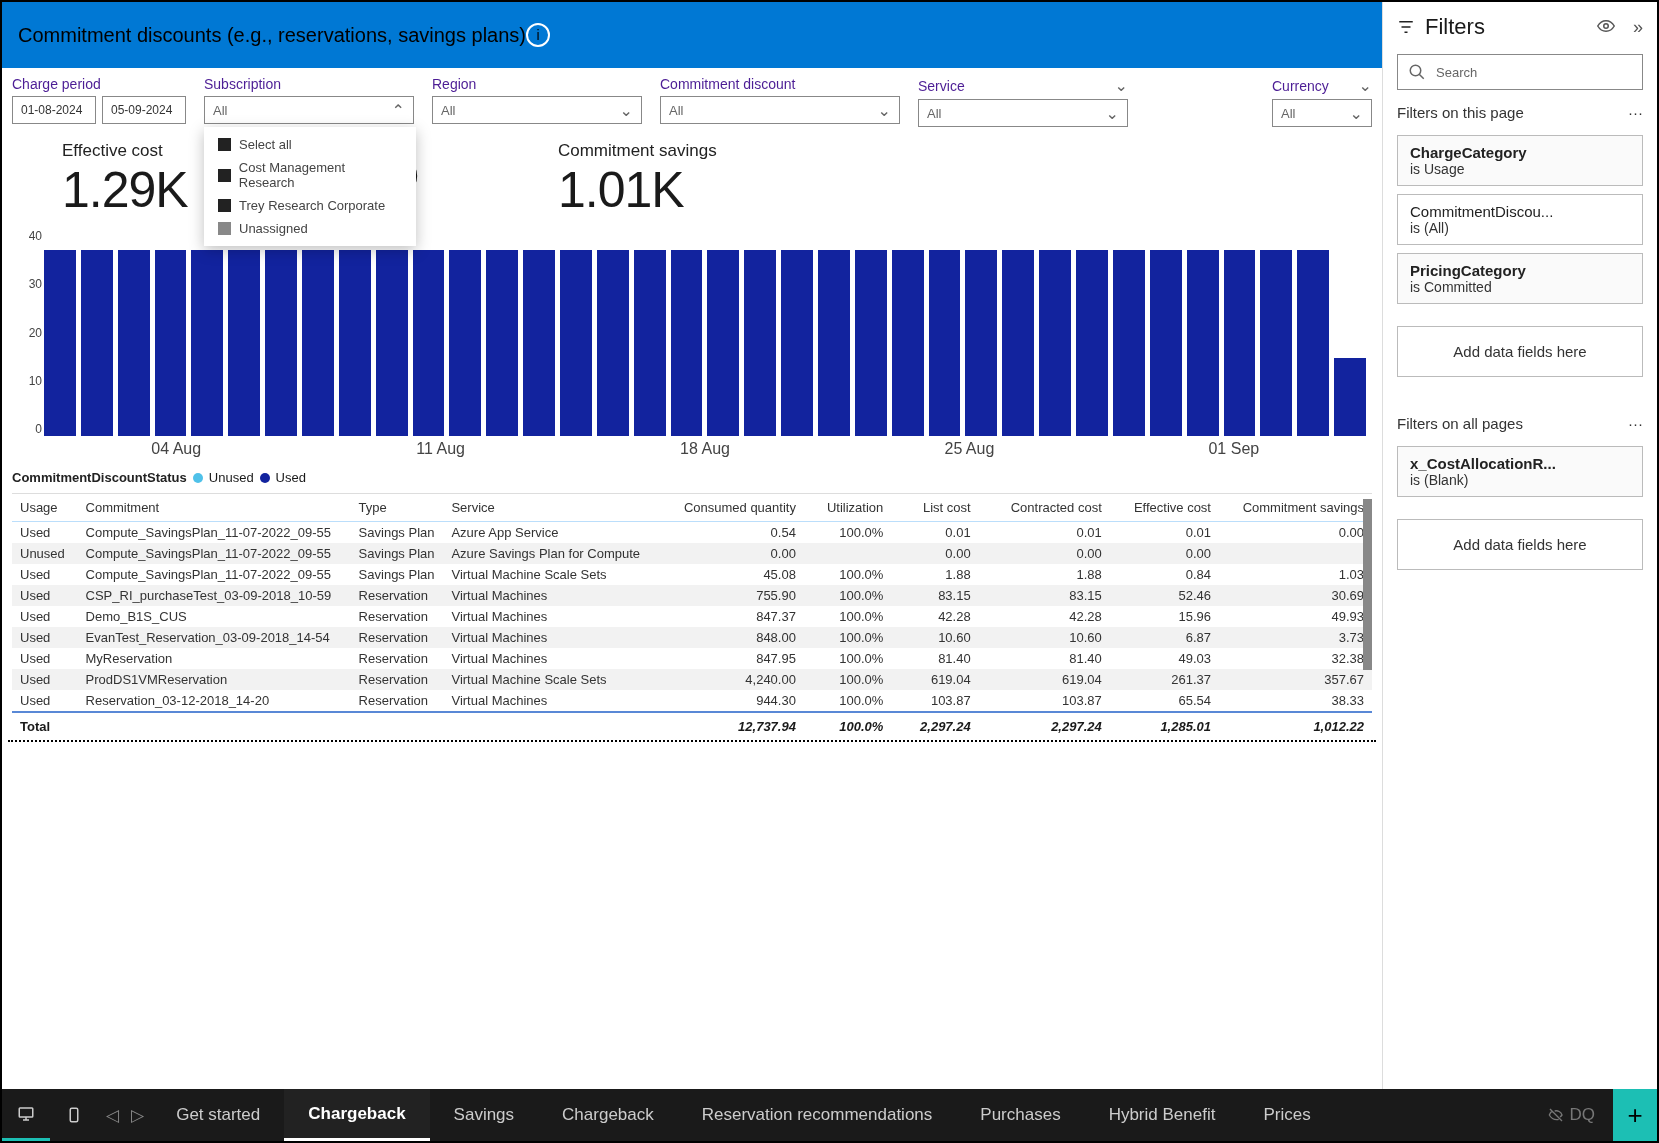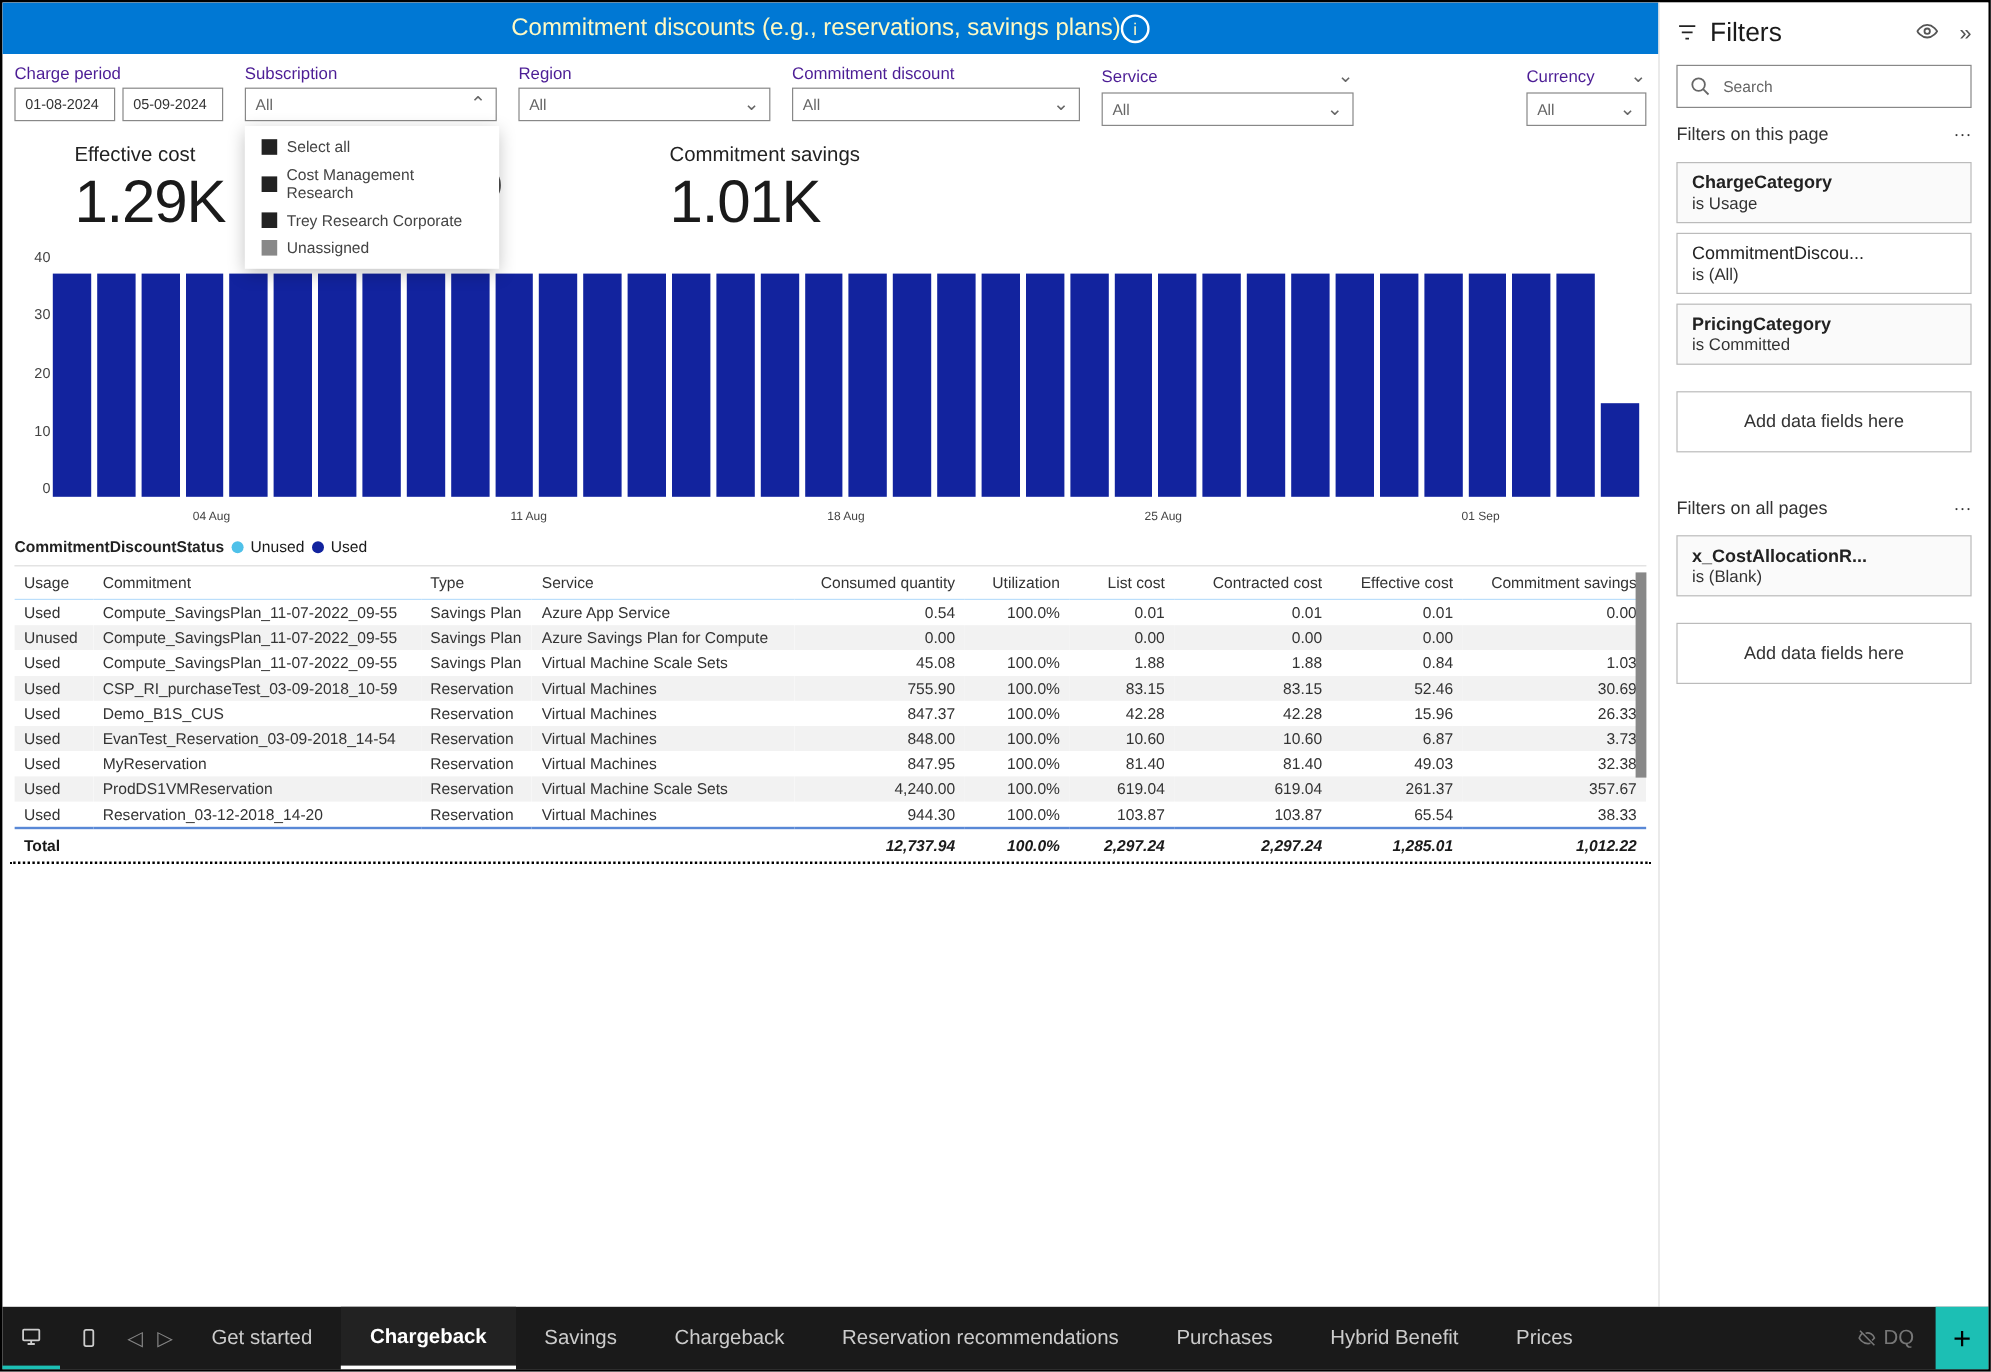--- a/index.html
+++ b/index.html
@@ -22,26 +22,26 @@
 }
 .report {
   flex: 1;
   display: flex;
   flex-direction: column;
   overflow: hidden;
   position: relative;
 }
 .title-bar {
   background: #0078d4;
-  color: #fef9c3;
-  height: 43px;
+  color: #000000;
+  height: 66px;
   display: flex;
   align-items: center;
   padding: 0 16px;
-  justify-content: center;
+  justify-content: flex-start;
 }
 .title-bar .title { font-size: 20px; font-weight: 500; }
 .title-bar .info-icon { width: 24px; height: 24px; border: 2px solid #fff; border-radius: 50%; display: flex; align-items: center; justify-content: center; font-size: 14px; cursor: pointer; }
 
 .slicers {
   display: flex;
   padding: 8px 10px 4px 10px;
   gap: 18px;
   font-size: 14px;
 }
@@ -94,21 +94,21 @@
   align-items: flex-start;
 }
 .kpi { text-align: left; }
 .kpi-label { font-size: 17px; color: #222; }
 .kpi-value { font-size: 50px; font-weight: 500; letter-spacing: -1px; }
 
 .chart-wrap { position: relative; height: 235px; margin: 0 10px; }
 .y-axis { position: absolute; left: 8px; top: 0; bottom: 28px; width: 22px; display: flex; flex-direction: column; justify-content: space-between; align-items: flex-end; font-size: 12px; color: #444; }
 .bars-area { position: absolute; left: 32px; right: 6px; top: 0; bottom: 28px; display: flex; align-items: flex-end; gap: 5px; }
 .bar { flex: 1; background: #12239e; }
-.x-axis { position: absolute; left: 32px; right: 6px; bottom: 6px; display: flex; font-size: 10px; color: #444; }
+.x-axis { position: absolute; left: 32px; right: 6px; bottom: 6px; display: flex; font-size: 16px; color: #444; }
 .x-axis span { flex:1; text-align:center; }
 
 .legend-row { padding: 6px 10px; font-size: 13px; display:flex; align-items:center; gap:6px;}
 .legend-row b { font-weight:600; color:#222;}
 .dot { width:10px; height:10px; border-radius:50%; display:inline-block; }
 .dot.unused { background:#4fc1e9; }
 .dot.used { background:#12239e; }
 
 .table-wrap { margin: 2px 10px 0 10px; overflow:hidden; border-top: 1px solid #ddd; position:relative; }
 table { border-collapse: collapse; width: 100%; font-size: 13px; table-layout:fixed; }
@@ -411,21 +411,21 @@
             <tr>
               <td>Used</td>
               <td>Demo_B1S_CUS</td>
               <td>Reservation</td>
               <td>Virtual Machines</td>
               <td class="num">847.37</td>
               <td class="num">100.0%</td>
               <td class="num">42.28</td>
               <td class="num">42.28</td>
               <td class="num">15.96</td>
-              <td class="num">26.33</td>
+              <td class="num">49.93</td>
             </tr>
             <tr>
               <td>Used</td>
               <td>EvanTest_Reservation_03-09-2018_14-54</td>
               <td>Reservation</td>
               <td>Virtual Machines</td>
               <td class="num">848.00</td>
               <td class="num">100.0%</td>
               <td class="num">10.60</td>
               <td class="num">10.60</td>

